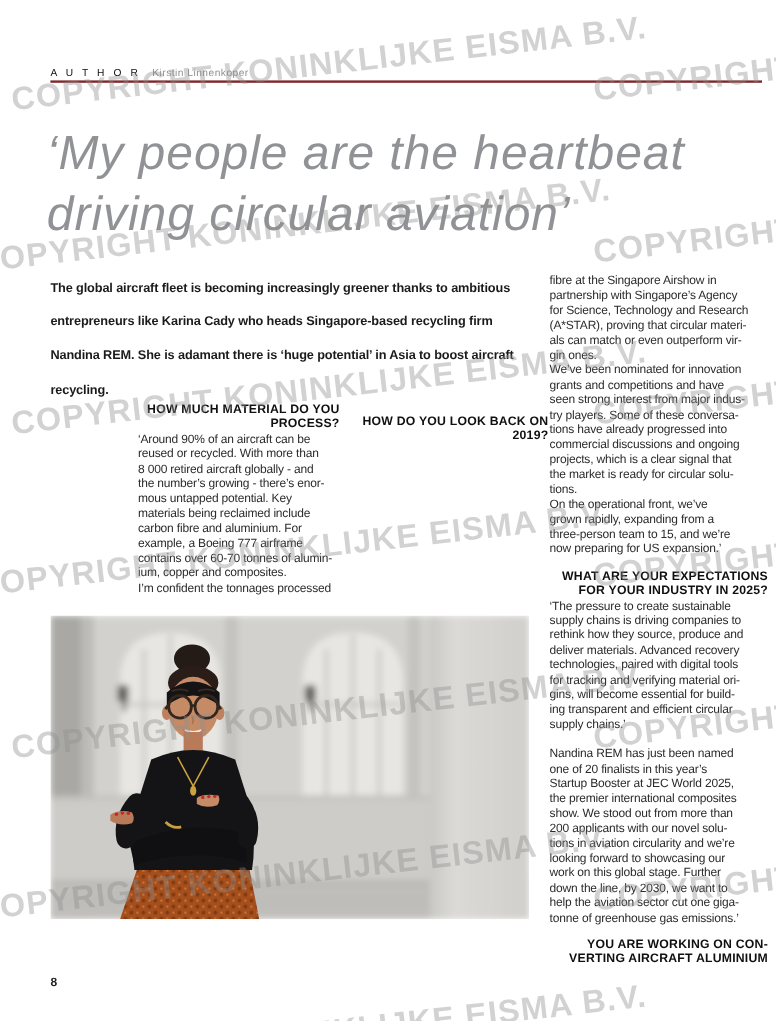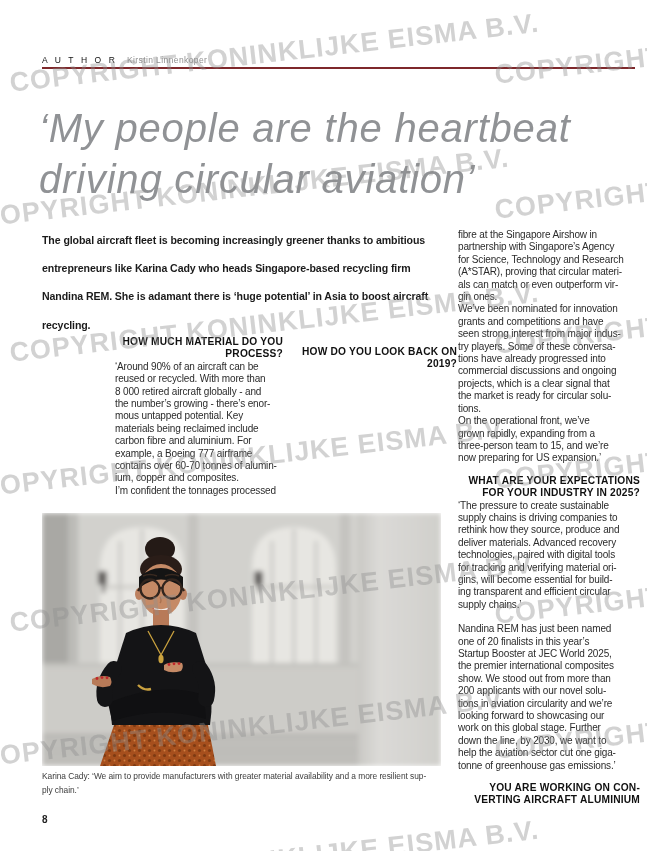--- a/index.html
+++ b/index.html
@@ -248,22 +248,20 @@
           <circle cx="65" cy="164.8" r="1.4" fill="#c0262b"></circle>
         </g>
 
         <path d="M96,172 q6,6 13,4" stroke="#c8a03f" stroke-width="2.4" fill="none"></path>
 
         <path d="M72,212 L166,212 L174,253 L58,253 Z" fill="url(#batik)"></path>
       </g>
     </svg>
   </div>
 
-  <div class="abs lines" id="caption">Karina Cady: ‘We aim to provide manufacturers with greater material availability and a more resilient sup-
-ply chain.’</div>
 
   <div class="abs" id="page-number">8</div>
 
   <div class="wm" style="left:8px;   top:68px;">COPYRIGHT KONINKLIJKE EISMA B.V.</div>
   <div class="wm" style="left:493px; top:60px;">COPYRIGHT KONINKLIJKE EISMA B.V.</div>
   <div class="wm" style="left:-22px; top:203px;">COPYRIGHT KONINKLIJKE EISMA B.V.</div>
   <div class="wm" style="left:493px; top:195px;">COPYRIGHT KONINKLIJKE EISMA B.V.</div>
   <div class="wm" style="left:8px;   top:338px;">COPYRIGHT KONINKLIJKE EISMA B.V.</div>
   <div class="wm" style="left:493px; top:330px;">COPYRIGHT KONINKLIJKE EISMA B.V.</div>
   <div class="wm" style="left:-22px; top:473px;">COPYRIGHT KONINKLIJKE EISMA B.V.</div>

